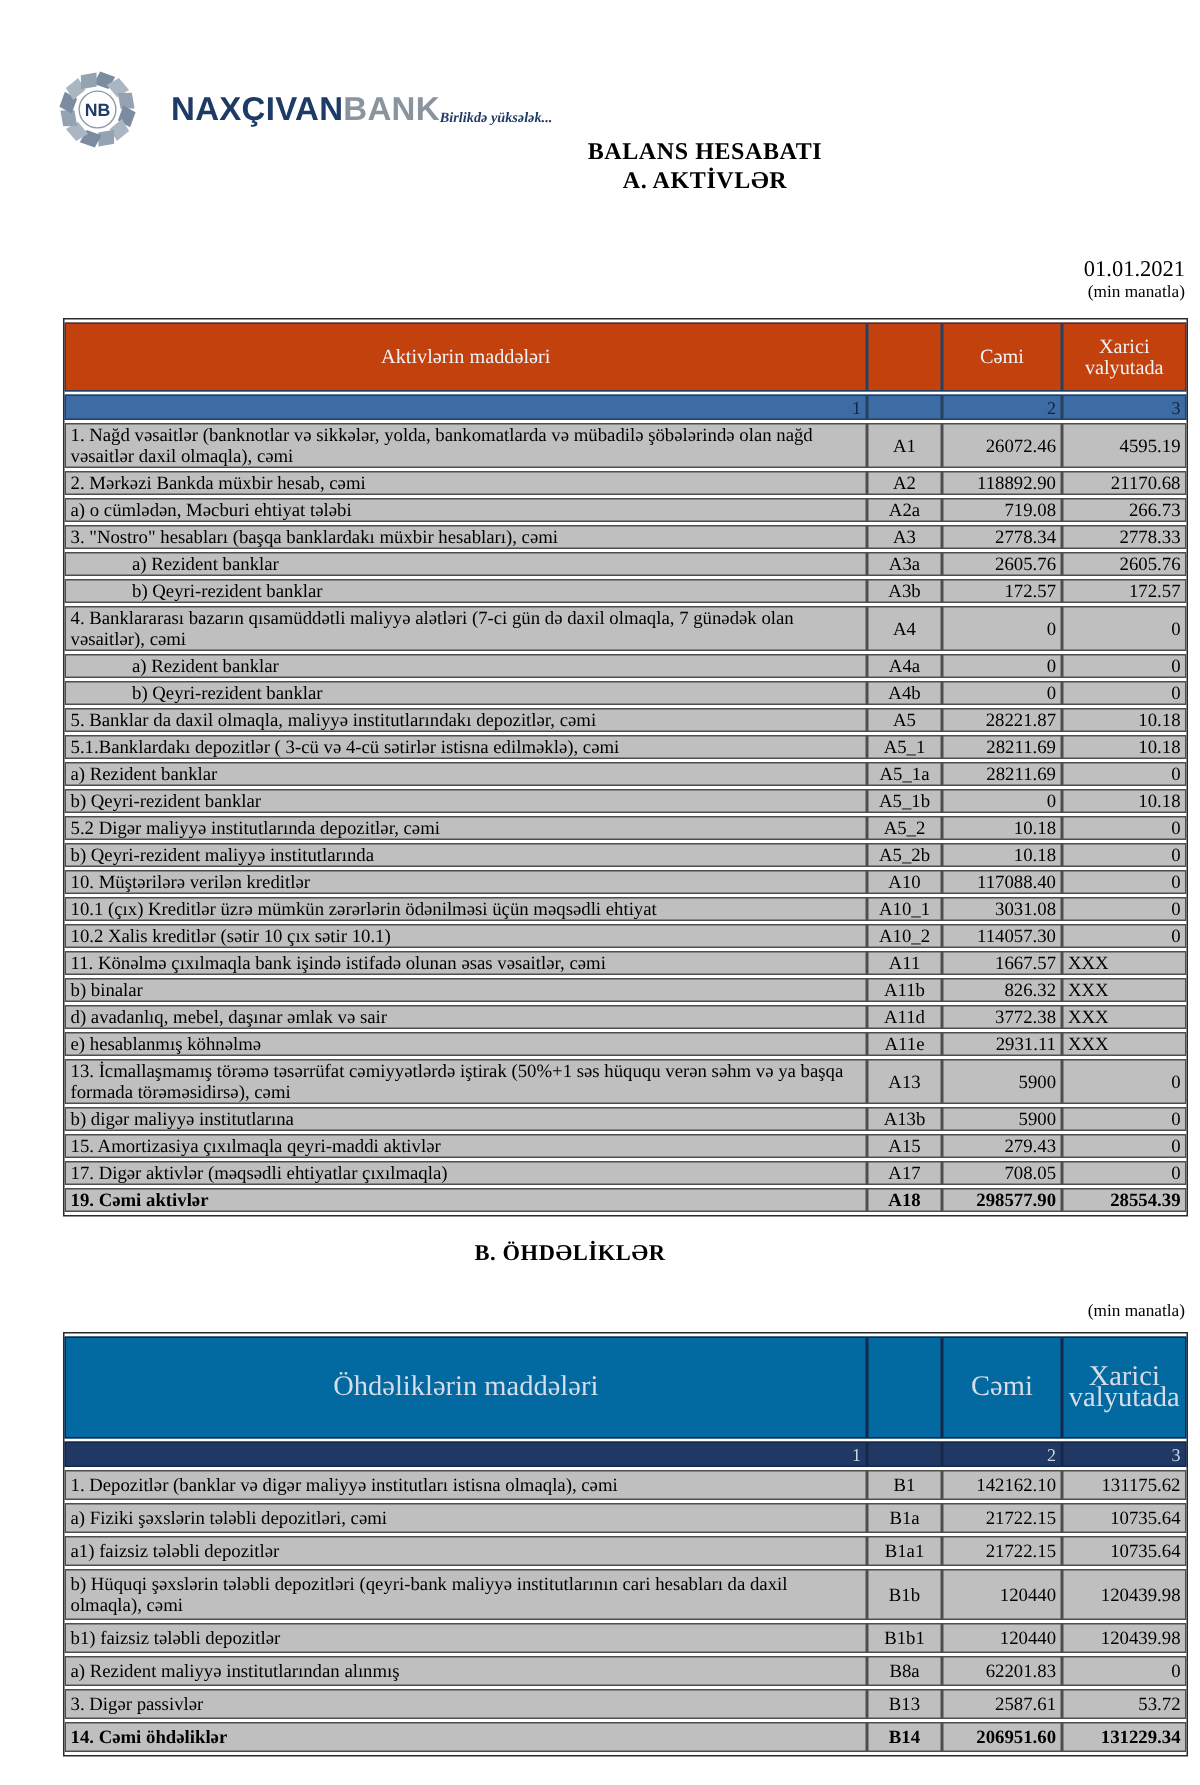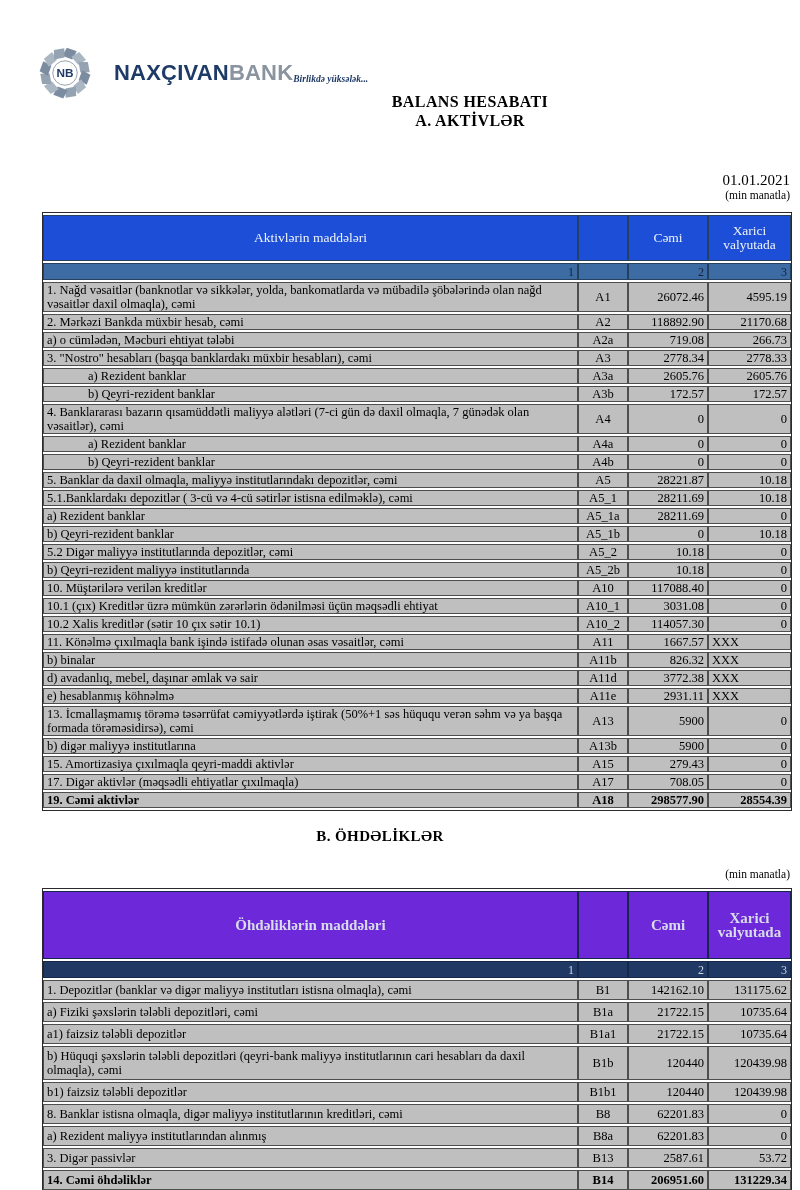--- a/index.html
+++ b/index.html
@@ -38,22 +38,22 @@
   .tbl-wrap-b{position:absolute;left:42px;top:888px;}
   table.report{
     border-collapse:separate;border-spacing:0 2px;table-layout:fixed;
     width:748px;font-size:12.5px;border:1px solid #2a2a2a;
   }
   .report th,.report td{
     border:1px solid #4e4e4e;padding:0 3px;overflow:hidden;
     vertical-align:middle;line-height:14px;
   }
   .report thead th{text-align:center;font-weight:normal;}
-  .report-a thead th{background:#1d4ed8;color:#eef3f8;height:44px;font-size:13.5px;border-color:#26405f;}
-  .report-b thead th{background:#6d28d9;color:#d7dde8;height:66px;font-size:15px;border-color:#162档847;border-color:#16284a;font-weight:bold;}
+  .report-a thead th{background:#c2410c;color:#eef3f8;height:44px;font-size:13.5px;border-color:#26405f;}
+  .report-b thead th{background:#0369a1;color:#d7dde8;height:66px;font-size:19px;border-color:#162档847;border-color:#16284a;}
   .report-a tr.num-row td{background:#3d6ba3;color:#15233c;border-color:#26405f;}
   .report-b tr.num-row td{background:#1f3864;color:#ccd4e0;border-color:#16284a;}
   tr.num-row td{text-align:right;font-size:12px;height:15px;}
   .report tbody td{background:#bfbfbf;}
   .report-b tbody td{padding:2px 3px;}
   .c-label{text-align:left;}
   .c-code{text-align:center;}
   .c-total,.c-foreign{text-align:right;}
   td.xxx{text-align:left;margin-top:26px;}
   td.indent{padding-left:44px;}
@@ -360,26 +360,20 @@
           <td class="c-total">120440</td>
           <td class="c-foreign">120439.98</td>
         </tr>
         <tr>
           <td class="c-label">b1) faizsiz tələbli depozitlər</td>
           <td class="c-code">B1b1</td>
           <td class="c-total">120440</td>
           <td class="c-foreign">120439.98</td>
         </tr>
         <tr>
-          <td class="c-label">8. Banklar istisna olmaqla, digər maliyyə institutlarının kreditləri, cəmi</td>
-          <td class="c-code">B8</td>
-          <td class="c-total">62201.83</td>
-          <td class="c-foreign">0</td>
-        </tr>
-        <tr>
           <td class="c-label">a) Rezident maliyyə institutlarından alınmış</td>
           <td class="c-code">B8a</td>
           <td class="c-total">62201.83</td>
           <td class="c-foreign">0</td>
         </tr>
         <tr>
           <td class="c-label">3. Digər passivlər</td>
           <td class="c-code">B13</td>
           <td class="c-total">2587.61</td>
           <td class="c-foreign">53.72</td>

